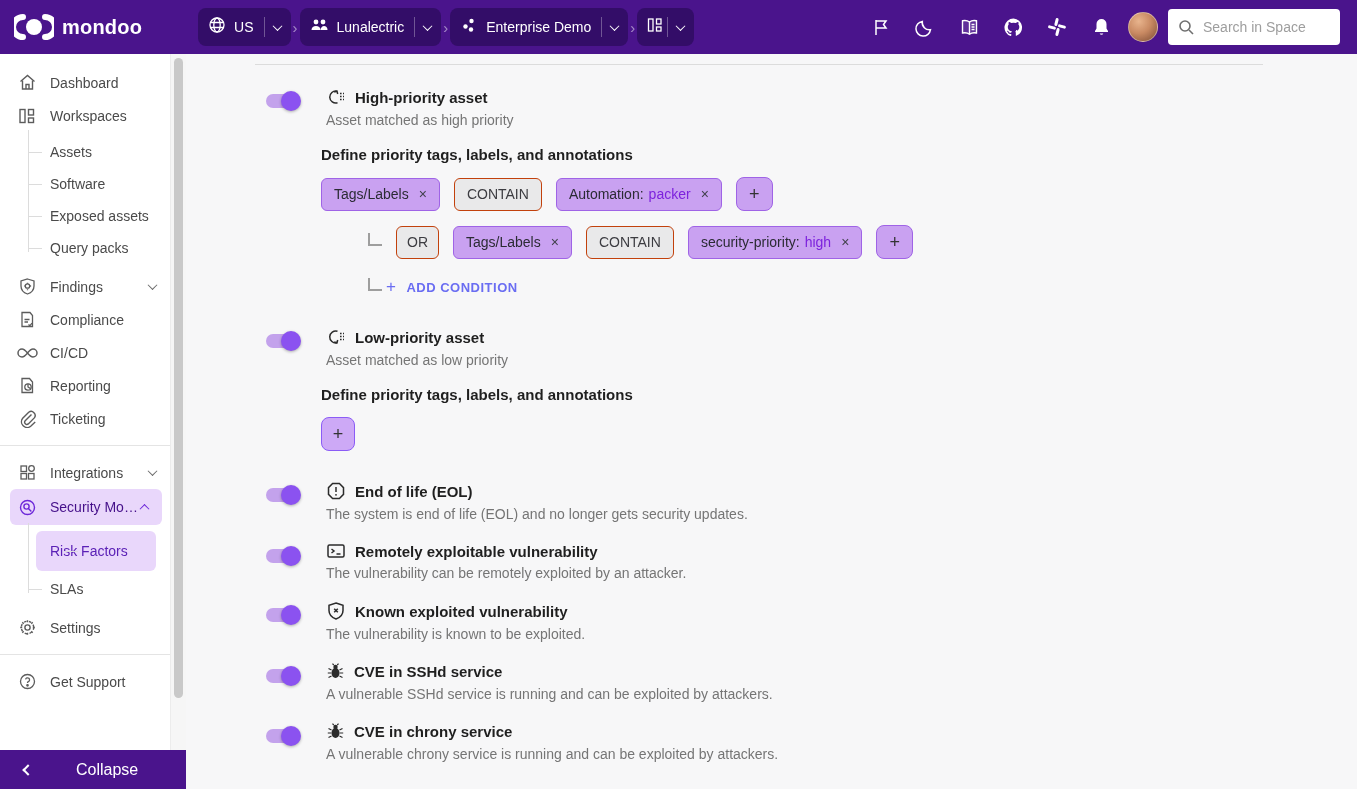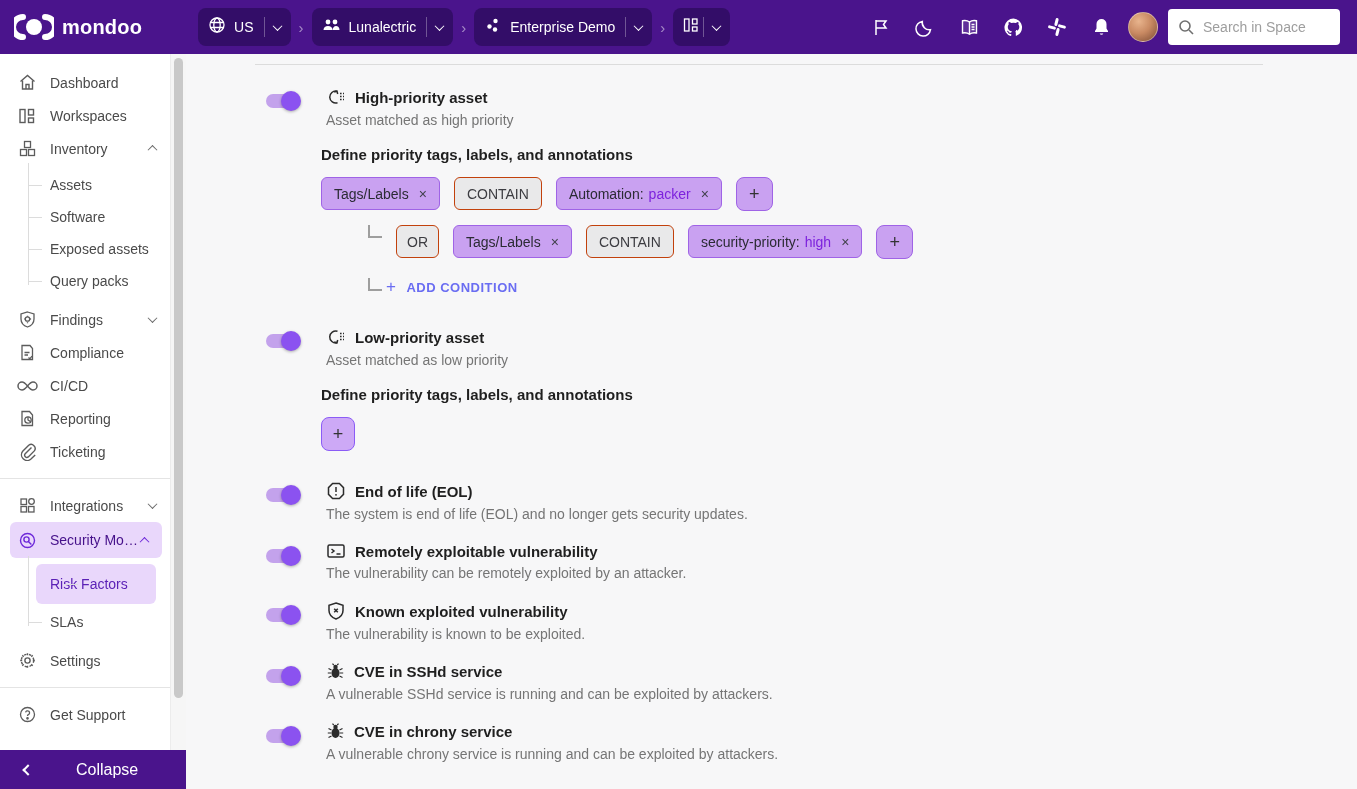--- a/index.html
+++ b/index.html
@@ -5,21 +5,21 @@
   * { box-sizing: border-box; margin: 0; padding: 0; }
   html,body { width:1357px; height:789px; overflow:hidden; }
   body { font-family:"Liberation Sans", sans-serif; background:#f7f7f8; color:#212121; }
 
   
   .navbar { position:fixed; top:0; left:0; right:0; height:54px; background:#4a148c;
             display:flex; align-items:center; z-index:50; }
   .logo { display:flex; align-items:center; gap:8px; margin-left:14px; }
   .logo-mark { display:flex; align-items:center; gap:2px; }
   .logo-text { color:#fff; font-size:20px; font-weight:bold; letter-spacing:.2px;text-align:right; }
-  .crumbs { display:flex; align-items:center; margin-left:56px; gap:8px; }
+  .crumbs { display:flex; align-items:center; margin-left:56px; gap:2px; }
   .pill { display:flex; align-items:center; height:38px; background:#330d68; border-radius:8px;
           padding:0 10px; color:#fff; cursor:pointer; }
   .pill .plabel { font-size:14px; margin:0 6px 0 8px; white-space:nowrap; }
   .pill .pdiv { width:1px; height:20px; background:rgba(255,255,255,.3); margin:0 9px 0 4px; }
   .chev { width:7px; height:7px; border-right:1.6px solid currentColor; border-bottom:1.6px solid currentColor;
           display:inline-block; }
   .chev.down { transform:rotate(45deg) translate(-1px,-1px); }
   .chev.up   { transform:rotate(-135deg) translate(-1px,-1px); }
   .crumb-sep { color:rgba(255,255,255,.5); font-size:15px; }
   .nav-right { margin-left:auto; display:flex; align-items:center; gap:10px; margin-right:17px; }
@@ -71,21 +71,21 @@
   .switch .track { position:absolute; top:3px; left:0; width:34px; height:14px; border-radius:7px; background:#c3a2ec; }
   .switch .knob { position:absolute; top:0; left:15px; width:20px; height:20px; border-radius:50%;
                   background:#8b52f0; box-shadow:0 1px 3px rgba(0,0,0,.3); }
   .risk-main { margin-left:26px; }
   .risk-title-line { display:flex; align-items:center; gap:9px; }
   .risk-icon { display:flex; color:#2b2b2b; }
   .risk-title { font-size:15px; font-weight:bold; color:#1f1f1f; }
   .risk-desc { font-size:14px; color:#757575; margin-top:5px; }
   .cond-block { margin:18px 0 10px -5px; }
   .cond-heading { font-size:15px; font-weight:bold; color:#1f1f1f; }
-  .chip-row { display:flex; align-items:flex-start; margin-top:14px; gap:14px; }
+  .chip-row { display:flex; align-items:center; margin-top:14px; gap:14px; }
   .chip { display:flex; align-items:center; height:33px; border-radius:6px; padding:0 12px; font-size:14px;
           cursor:pointer; white-space:nowrap; }
   .chip.purple { background:#c9a1f1; border:1px solid #9f63e6; color:#2b2b34; }
   .chip.grey   { background:#e9e9ea; border:1px solid #c2410c; color:#3c3c41; }
   .chip .chip-val { color:#7d22dd; margin-left:5px; }
   .chip .chip-x { margin-left:10px; color:#41414b; font-size:14px; cursor:pointer; }
   .plus-btn { width:37px; height:34px; border-radius:8px; background:#c9a1f1; border:1px solid #9f63e6;
               display:flex; align-items:center; justify-content:center; font-size:18px; color:#333;
               cursor:pointer; flex:none; }
   .plus-btn.big { width:34px; height:34px; border:1.5px solid #8b5cf6; background:#cda9f6; margin-top:14px; }
@@ -229,31 +229,20 @@
   <div class="nav-item">
     <span class="ni-icon">
       <svg width="18" height="18" viewBox="0 0 18 18" fill="none" stroke="currentColor" stroke-width="1.4">
         <rect x="2" y="2.5" width="5" height="13"></rect>
           <rect x="10.5" y="2.5" width="5" height="5.5"></rect>
         <rect x="10.5" y="11" width="5" height="4.5"></rect>
       </svg>
     </span>
     <span>Workspaces</span>
   </div>
-  <div class="nav-item">
-    <span class="ni-icon">
-      <svg width="19" height="19" viewBox="0 0 19 19" fill="none" stroke="currentColor" stroke-width="1.3">
-        <rect x="6.5" y="2.5" width="6" height="6"></rect>
-          <rect x="2.5" y="10.5" width="6" height="6"></rect>
-        <rect x="10.5" y="10.5" width="6" height="6"></rect>
-      </svg>
-    </span>
-    <span>Inventory</span>
-    <span class="ni-chev chev up"></span>
-  </div>
   <div class="subnav">
     <div class="sub-item">
       <span>Assets</span>
     </div>
     <div class="sub-item">
       <span>Software</span>
     </div>
     <div class="sub-item">
       <span>Exposed assets</span>
     </div>

